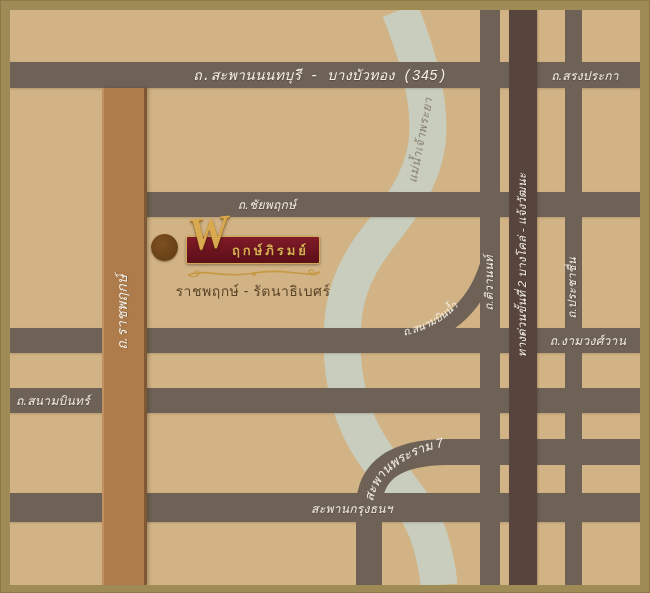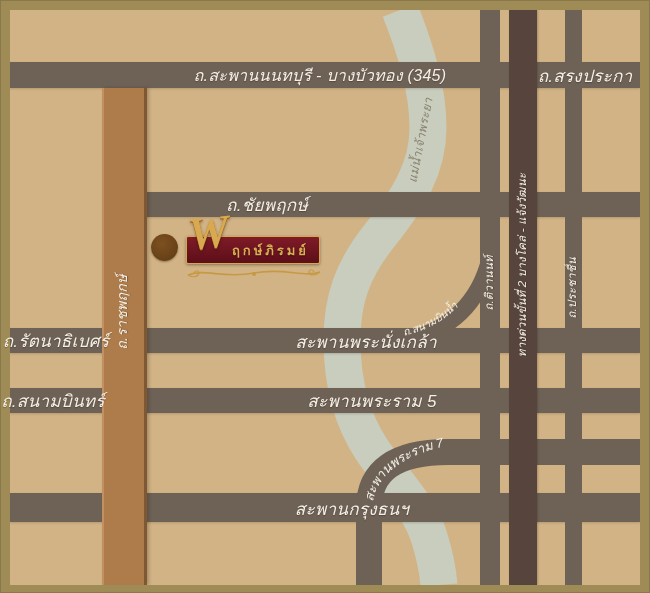--- a/index.html
+++ b/index.html
@@ -17,25 +17,25 @@
   .v-road{}
   #expressway{position:absolute;background:#57453d;box-shadow:1px 0 2px rgba(40,30,20,.25);}
   #ratchaphruek-road{
     position:absolute;background:#ae7c4b;
     border-left:2px solid #c29061;border-right:3px solid #7d5833;
     box-shadow:2px 0 3px rgba(40,30,20,.25);
   }
   svg{position:absolute;left:0;top:0;}
   .hlabel,.vlabel,.river-label{
     position:absolute;white-space:nowrap;font-style:italic;color:#f5f0e6;
-    font-size:17px;letter-spacing:.3px;text-shadow:0 1px 1px rgba(40,30,20,.35);
+    font-size:12px;letter-spacing:.3px;text-shadow:0 1px 1px rgba(40,30,20,.35);
   }
   .hlabel{transform:translate(-50%,-50%);}
   .vlabel{transform:translate(-50%,-50%) rotate(-90deg);}
-  .lbl-lg{font-size:16px;}
+  .lbl-lg{font-size:14px;font-family:Liberation Mono, monospace;}
   .lbl-sm{font-size:11.5px;letter-spacing:.2px;}
   .river-label{
     transform:translate(-50%,-50%) rotate(-79deg);
     color:#8b8270;font-size:12px;text-shadow:none;
   }
   .svg-road-label{
     font-style:italic;fill:#f5f0e6;
     font-family:"Liberation Sans","DejaVu Sans",sans-serif;
   }
   
@@ -104,38 +104,37 @@
     </svg>
 
     <div id="expressway" style="left:499px;top:0;width:28px;height:575px;"></div>
 
     <div id="ratchaphruek-road" style="left:92px;top:78px;width:40px;height:497px;"></div>
   </div>
 
   <div class="hlabel lbl-lg" style="left:320px;top:75px;">ถ.สะพานนนทบุรี - บางบัวทอง (345)</div>
   <div class="hlabel" style="left:585px;top:75px;">ถ.สรงประกา</div>
   <div class="hlabel" style="left:252px;top:204px;margin-left:15px;">ถ.ชัยพฤกษ์</div>
-  <div class="hlabel" style="left:56px;top:340px;">ถ.รัตนาธิเบศร์</div>
-  <div class="hlabel" style="left:366px;top:341px;">สะพานพระนั่งเกล้า</div>
+  <div class="hlabel" style="left:588px;top:340px;">ถ.งามวงศ์วาน</div>
   <div class="hlabel" style="left:53px;top:400px;">ถ.สนามบินทร์</div>
-  <div class="hlabel" style="left:372px;top:400px;">สะพานพระราม 5</div>
   <div class="hlabel" style="left:352px;top:508px;">สะพานกรุงธนฯ</div>
 
   <div class="vlabel" style="left:122px;top:312px;font-size:14px;">ถ.ราชพฤกษ์</div>
   <div class="vlabel lbl-sm" style="left:489px;top:283px;">ถ.ติวานนท์</div>
   <div class="vlabel lbl-sm" style="left:522px;top:265px;">ทางด่วนขั้นที่ 2 บางโคล่ - แจ้งวัฒนะ</div>
   <div class="vlabel lbl-sm" style="left:572px;top:288px;">ถ.ประชาชื่น</div>
   <div class="river-label" style="left:420px;top:140px;">แม่น้ำเจ้าพระยา</div>
 
   <div id="logo">
     <div id="location-marker"></div>
     <div id="logo-plate">
       <span class="name-rest">ฤกษ์ภิรมย์</span>
     </div>
     <div id="logo-monogram">W</div>
     <svg id="logo-flourish" width="140" height="16" viewBox="0 0 140 16">
       <path d="M4,9 C20,2 40,13 70,7 C100,1 120,12 136,6" fill="none" stroke="#c69a45" stroke-width="1.6"></path>
       <path d="M4,9 C9,12 14,11 15,7 C15,4 11,4 10,7" fill="none" stroke="#c69a45" stroke-width="1.2"></path>
       <path d="M136,6 C131,10 126,10 125,6 C125,3 129,3 130,6" fill="none" stroke="#c69a45" stroke-width="1.2"></path>
       <circle cx="70" cy="8" r="2" fill="#c69a45"></circle>
     </svg>
+    <div id="logo-subtitle">ราชพฤกษ์ - รัตนาธิเบศร์</div>
   </div>
 </div>
 
 </body></html>

